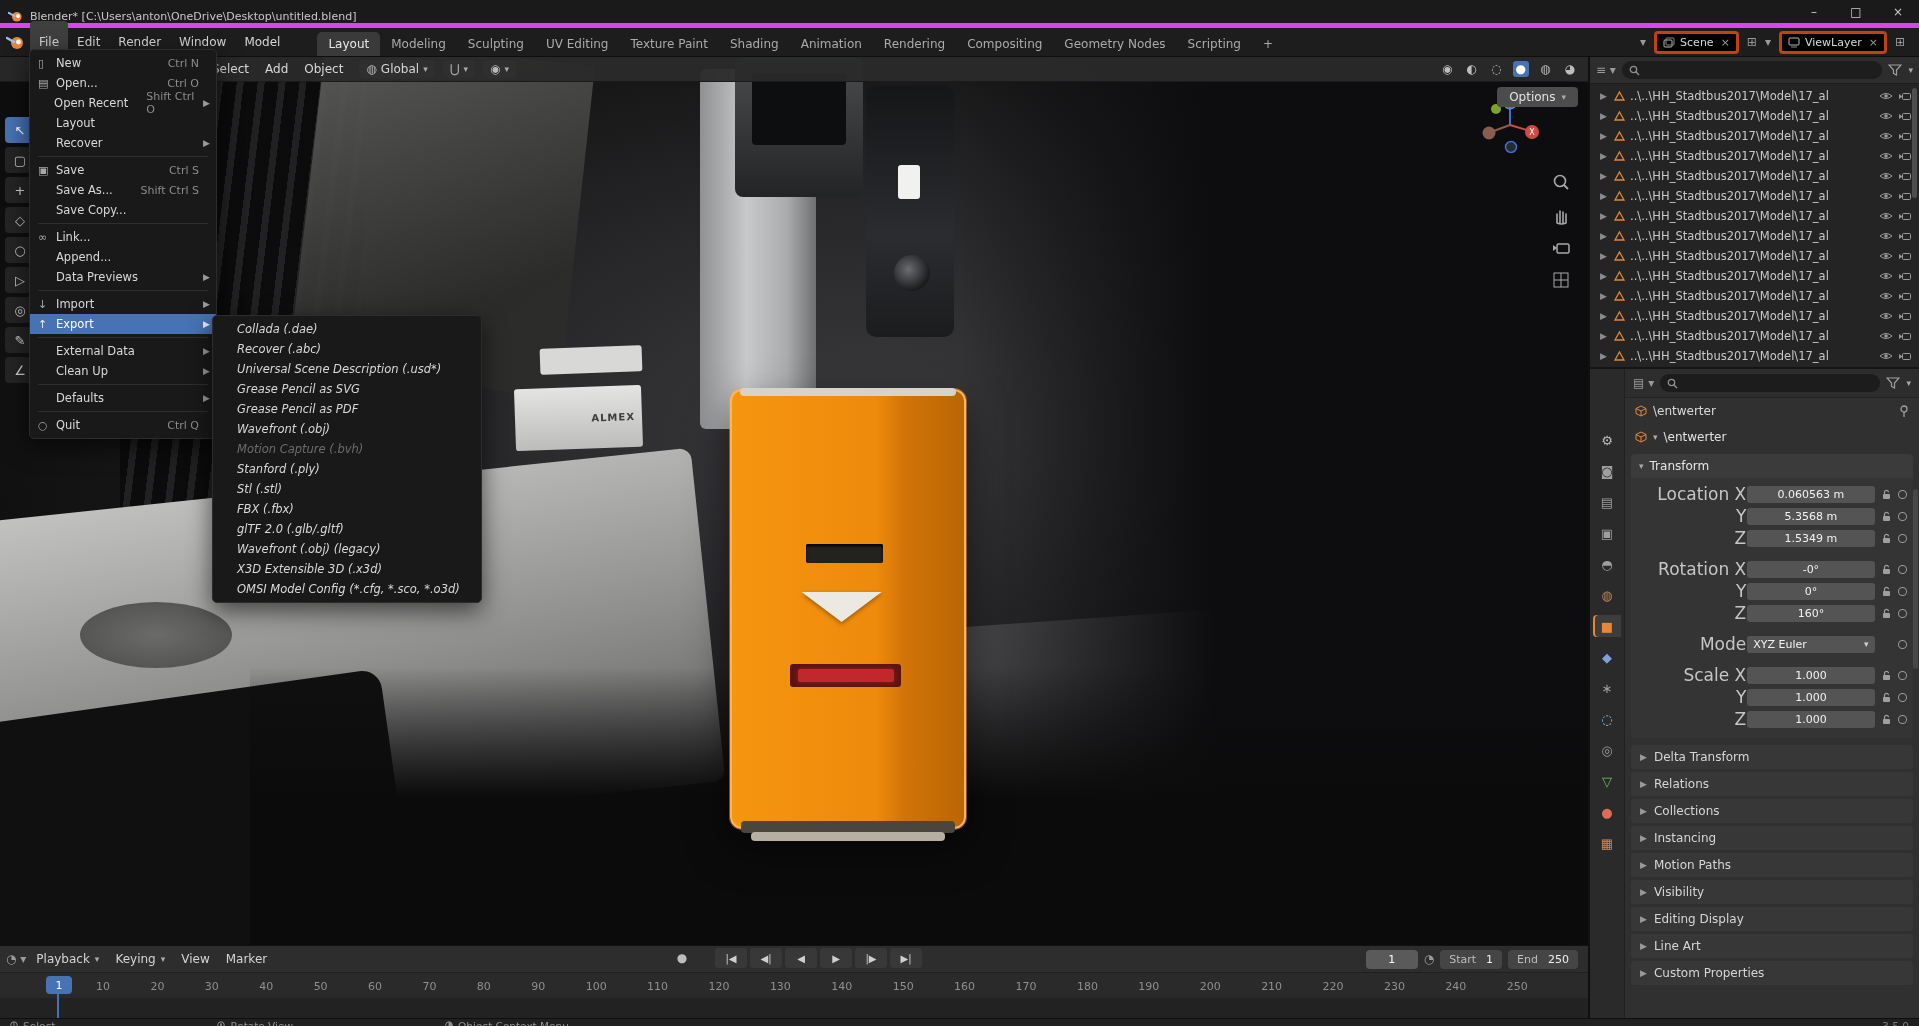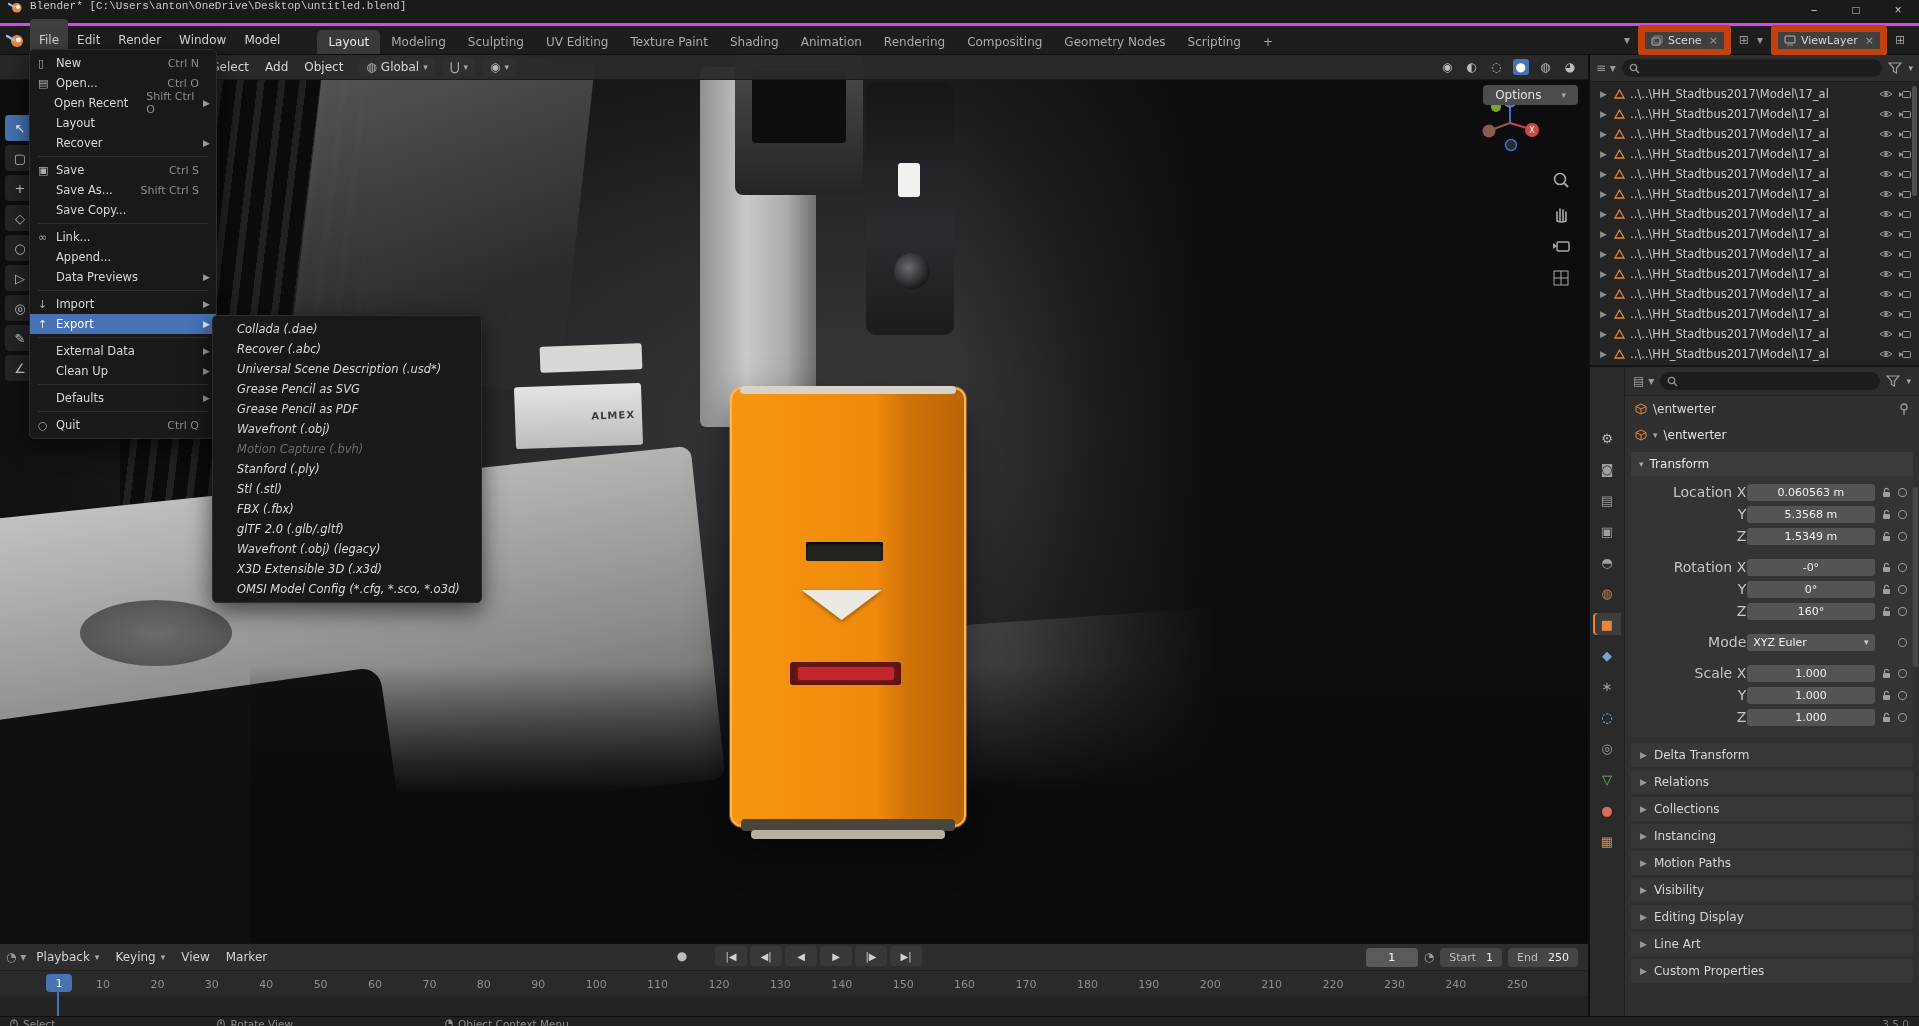--- a/index.html
+++ b/index.html
@@ -1,53 +1,53 @@
 <!DOCTYPE html>
 <html><head>
 <meta charset="utf-8">
 <style>
   html,body{margin:0;padding:0;background:#000;}
   .app{position:relative;width:1919px;height:1026px;background:#1d1d1d;
        font-family:"DejaVu Sans","Liberation Sans",sans-serif;font-size:12px;color:#d5d5d5;
        overflow:hidden;user-select:none;}
   
-  .titlebar{height:23px;background:#1a1a1a;display:flex;align-items:flex-start;border-bottom:3px solid #d946ef;font-family:Liberation Mono, monospace;}
+  .titlebar{height:23px;background:#1a1a1a;display:flex;align-items:flex-end;border-bottom:5px solid #d946ef;}
   .tb-logo{width:16px;height:14px;margin:0 6px 0 8px;}
   .titlebar .title{font-size:11px;color:#c9c9c9;}
   .win-btns{margin-left:auto;display:flex;}
   .win-btn{width:42px;text-align:center;font-size:12px;color:#cfcfcf;line-height:22px;cursor:default;}
   
   .topbar{height:28px;background:#1d1d1d;display:flex;align-items:center;border-bottom:1px solid #0e0e0e;padding:0 6px;}
   .blender-ic{width:20px;height:16px;margin-right:4px;}
   .menu-btn{padding:14px 9px;border-radius:4px;color:#d5d5d5;}
   .menu-btn.active{background:#3f3f3f;}
   .ws-tabs{display:flex;margin-left:28px;height:28px;align-items:flex-end;}
   .ws-tab{padding:5px 11px;border-radius:5px 5px 0 0;color:#ababab;font-size:12px;}
   .ws-tab.active{background:#3a3a3a;color:#e8e8e8;}
   .tb-right{margin-left:auto;display:flex;align-items:center;gap:8px;padding-right:8px;}
-  .pill{display:flex;align-items:center;gap:5px;background:#404040;border:7px solid #c2410c;border-radius:4px;padding:2px 6px;font-size:11px;color:#d9d9d9;}
+  .pill{display:flex;align-items:center;gap:5px;background:#000000;border:3px solid #c2410c;border-radius:4px;padding:2px 6px;font-size:11px;color:#d9d9d9;}
   .pill .x{color:#9a9a9a;margin-left:2px;}
   .ghost-ic{color:#9a9a9a;font-size:12px;}
   .caret{font-size:9px;color:#a9a9a9;}
   
   .main{display:flex;height:961px;}
   .leftcol{width:1590px;display:flex;flex-direction:column;}
   .rightcol{width:329px;border-left:2px solid #101010;display:flex;flex-direction:column;background:#262626;}
   
   .viewport{position:relative;height:889px;overflow:hidden;background:#151516;}
   .vp-header{position:absolute;left:0;right:0;top:0;height:24px;background:rgba(42,42,42,.95);
              display:flex;align-items:center;z-index:20;border-bottom:1px solid #1a1a1a;}
   .vp-menus{display:flex;margin-left:204px;}
   .vp-menu{padding:2px 8px;color:#d9d9d9;}
   .vp-pill{display:flex;align-items:center;gap:4px;background:#2f2f2f;border-radius:4px;padding:2px 7px;margin-left:8px;color:#d5d5d5;}
   .vp-right{margin-left:auto;display:flex;align-items:center;gap:8px;padding-right:10px;}
   .shade-ic{color:#bdbdbd;font-size:12px;padding:1px 3px;border-radius:3px;}
   .shade-ic.active{background:#4772b3;color:#fff;}
   .options-btn{position:absolute;top:30px;right:10px;z-index:20;background:#4c4c4c;border-radius:4px;
-               padding:3px 12px;color:#e3e3e3;display:flex;gap:20px;align-items:center;}
+               padding:3px 12px;color:#e3e3e3;display:flex;gap:6px;align-items:center;}
   
   .vp-toolbar{position:absolute;left:5px;top:60px;z-index:15;display:flex;flex-direction:column;gap:4px;}
   .tool-btn{width:30px;height:26px;border-radius:4px;background:rgba(40,40,40,.85);color:#cfcfcf;
             display:flex;align-items:center;justify-content:center;font-size:13px;}
   .tool-btn.active{background:#4772b3;color:#fff;}
   
   .scene{position:absolute;inset:0;background:
      radial-gradient(ellipse 950px 520px at 55% 42%, #3b3b3d 0%, #262628 45%, #171718 72%, #0e0e0f 100%);}
   .sc{position:absolute;}
   .win-left{left:120px;top:0;width:245px;height:530px;background:repeating-linear-gradient(97deg,#0a0a0a 0 14px,#232326 14px 21px);opacity:.85;transform:skewY(-6deg);}
@@ -100,21 +100,21 @@
   .pcontent{flex:1;display:flex;flex-direction:column;min-width:0;position:relative;}
   .pc-header{height:28px;display:flex;align-items:center;gap:6px;padding:0 8px;background:#2d2d2d;border-bottom:1px solid #232323;}
   .pc-search{flex:1;height:18px;background:#1c1c1c;border-radius:9px;display:flex;align-items:center;gap:5px;padding:0 7px;}
   .pc-crumb{height:26px;display:flex;align-items:center;gap:6px;padding:0 10px;color:#dadada;}
   .pc-obj{height:26px;display:flex;align-items:center;gap:6px;padding:0 10px;color:#e2e2e2;}
   .panel{background:#343434;border-radius:4px;margin:4px 6px;}
   .panel-h{height:24px;display:flex;align-items:center;gap:6px;padding:0 8px;background:#3b3b3b;border-radius:4px 4px 0 0;color:#e5e5e5;}
   .panel-b{padding:5px 6px 8px 0;}
   .tf-row{display:flex;align-items:center;height:22px;}
   .tf-row.gap{margin-top:9px;}
-  .tf-label{width:118px;text-align:right;margin-right:1px;color:#c6c6c6;font-size:14px;}
+  .tf-label{width:118px;text-align:right;margin-right:1px;color:#c6c6c6;font-size:17px;}
   .tf-field{width:118px;height:17px;background:#545454;border-radius:3px;display:flex;align-items:center;justify-content:center;font-size:11px;color:#f2f2f2;padding:0 6px;}
   .tf-caret{display:none;font-size:9px;color:#d0d0d0;}
   .tf-row.dropdown .tf-field{justify-content:space-between;}
   .tf-row.dropdown .tf-caret{display:inline;}
   .tf-row.dropdown .tf-lock{visibility:hidden;}
   .tf-lock{width:16px;display:flex;justify-content:center;margin-left:4px;}
   .tf-dot{width:7px;height:7px;border:1px solid #9a9a9a;border-radius:50%;margin-left:4px;}
   .sectn{height:24px;display:flex;align-items:center;gap:7px;background:#373737;border-radius:3px;margin:3px 6px;padding:0 9px;color:#d6d6d6;}
   .sectn .chev{color:#9a9a9a;font-size:9px;}
   .p-scroll{position:absolute;right:1px;top:120px;width:5px;height:180px;background:#474747;border-radius:3px;}

